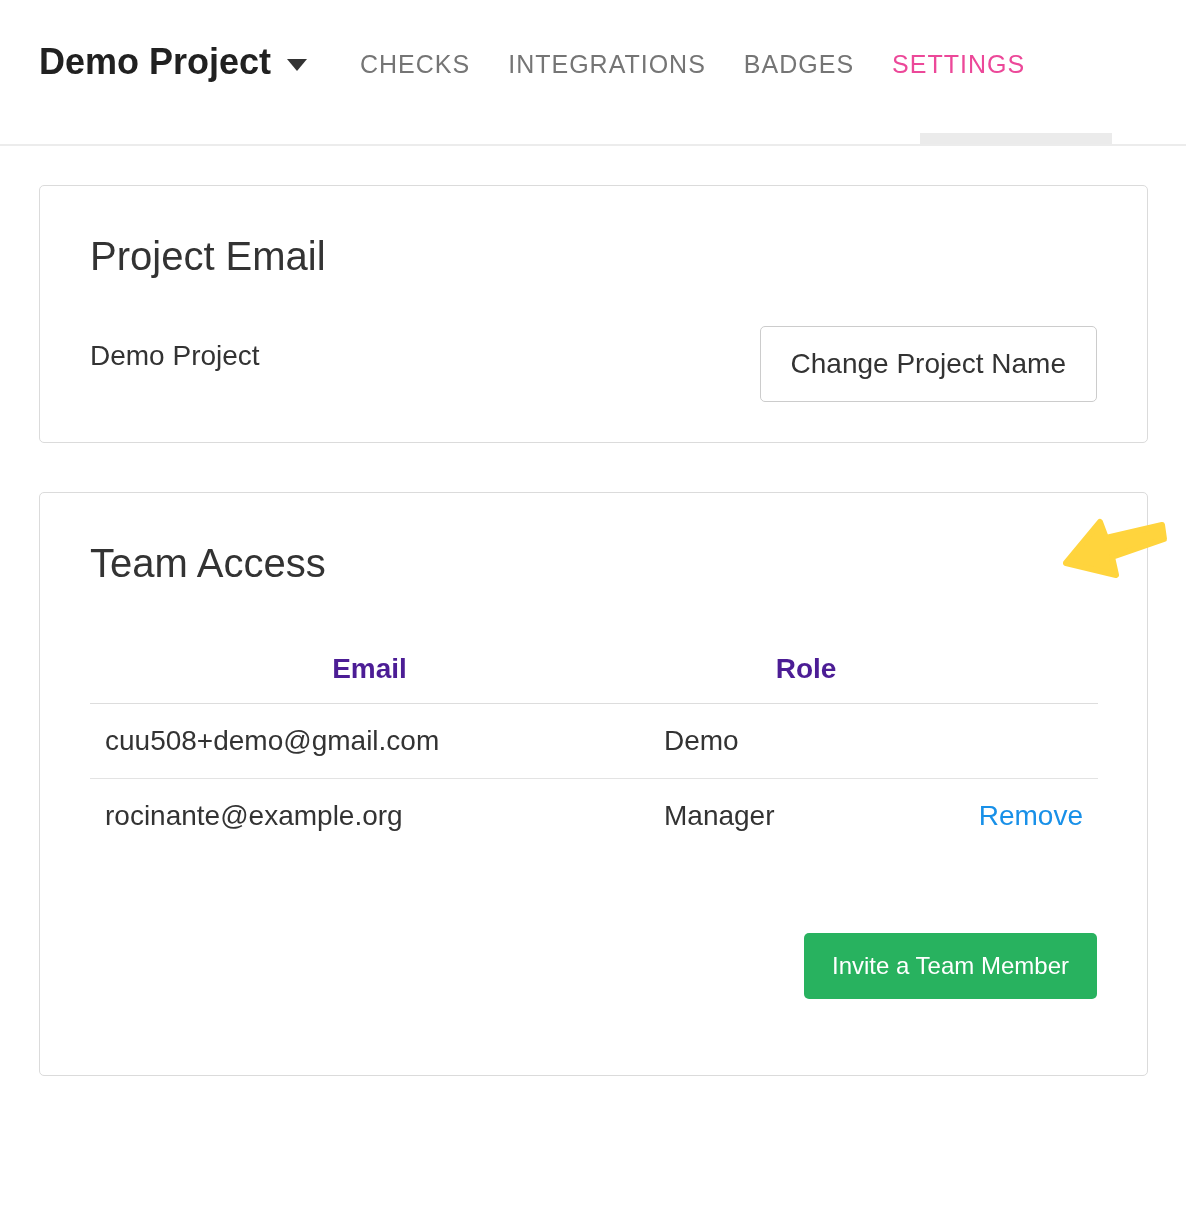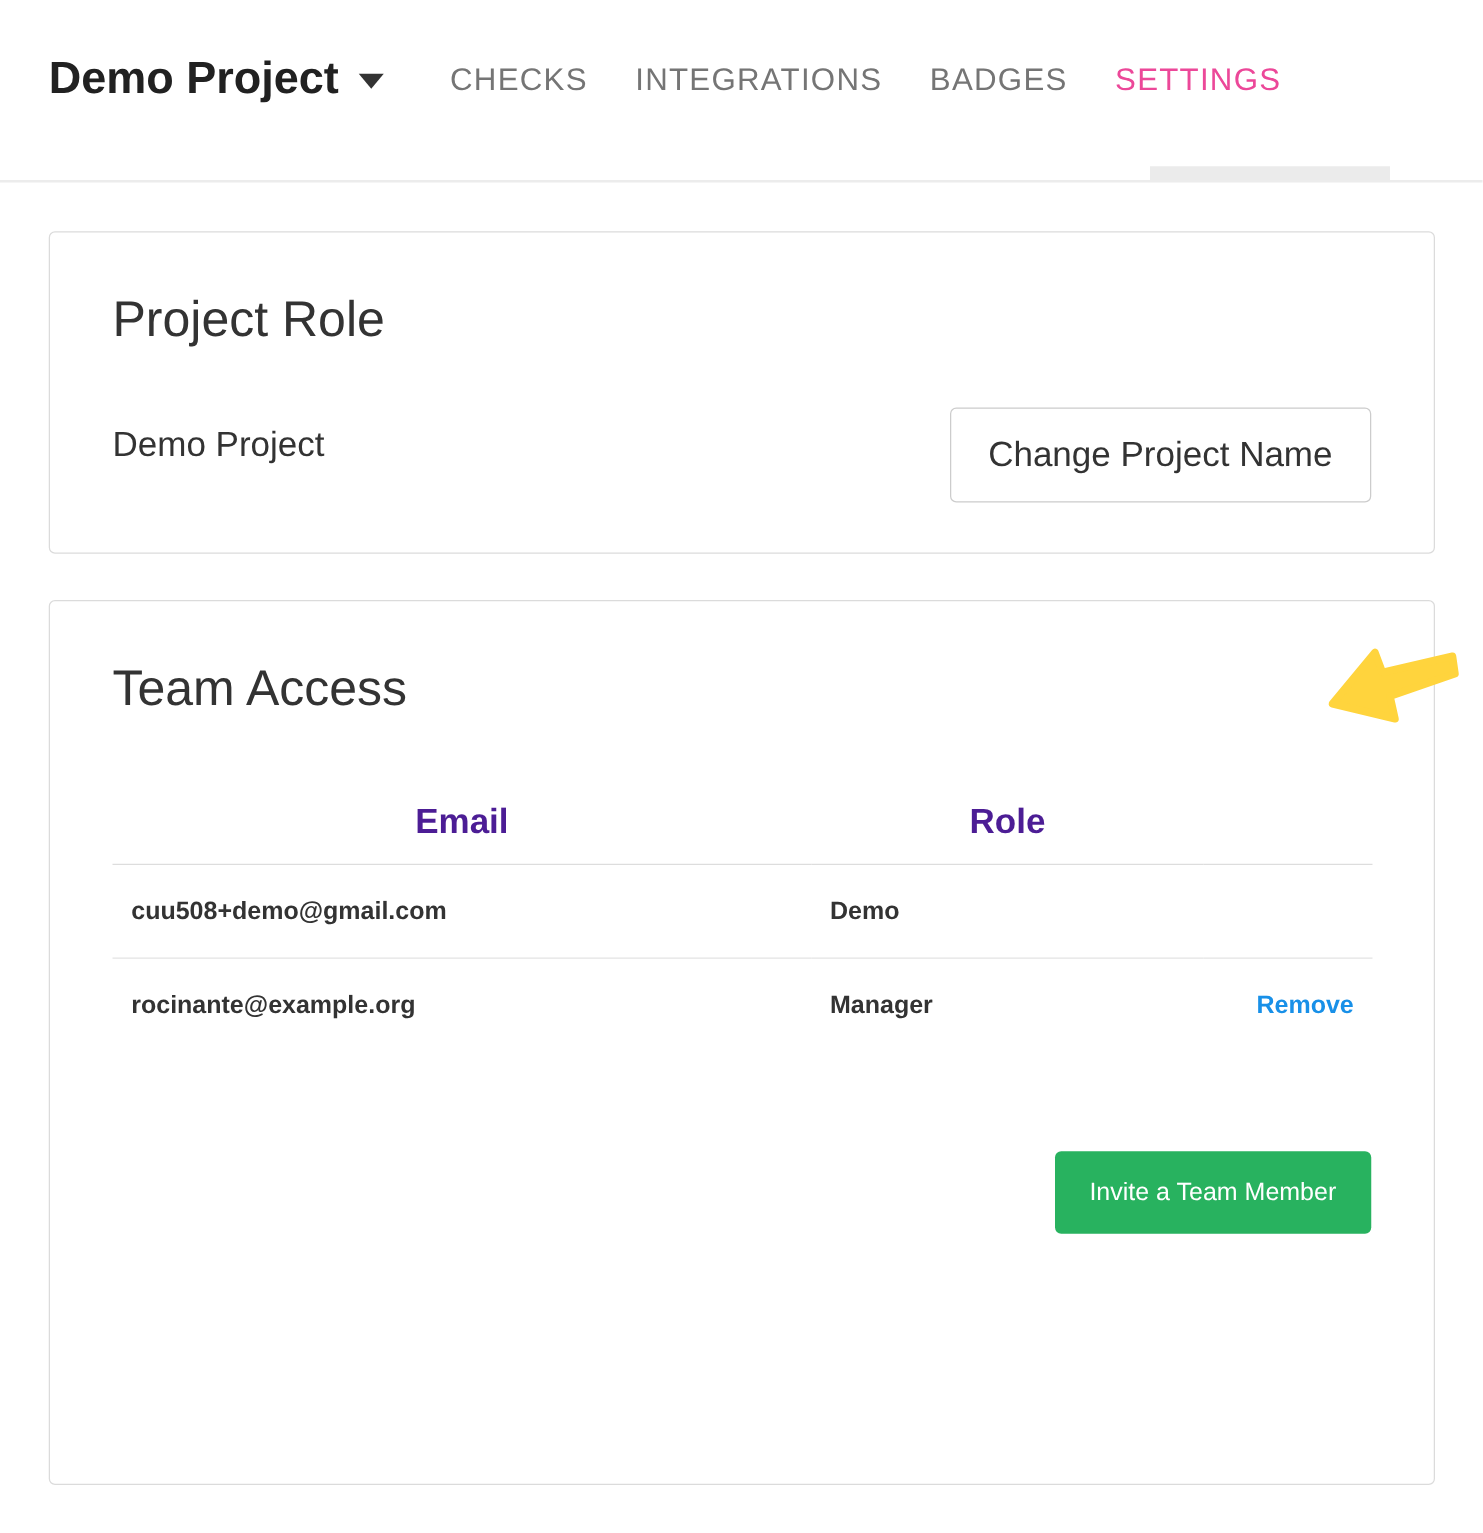--- a/index.html
+++ b/index.html
@@ -41,21 +41,21 @@
 
   
   .card {
     position: absolute; left: 39px; width: 1109px;
     box-sizing: border-box;
     background: #fff;
     border: 1px solid #dbdbdb;
     border-radius: 5px;
   }
   .card-1 { top: 185px; height: 258px; }
-  .card-2 { top: 480px; height: 708px; }
+  .card-2 { top: 492px; height: 584px; }
 
   .card h2 {
     margin: 0; padding: 50px 50px 0;
     font-size: 40px; font-weight: 400; color: #333;
     line-height: 40px;
   }
 
   
   .pn-row {
     display: flex; justify-content: space-between; align-items: flex-start;
@@ -75,37 +75,37 @@
     border-collapse: collapse; table-layout: fixed;
   }
   .team-table col.c-email { width: 559px; }
   .team-table col.c-role  { width: 314px; }
   .team-table th {
     text-align: center; font-size: 28px; font-weight: bold; color: #4c1d95;
     padding: 24px 15px 18px; line-height: 32px;
     border-bottom: 1px solid #dddddd;
   }
   .team-table td {
-    font-size: 20px; color: #333;
+    font-size: 28px; color: #333;
     padding: 21px 15px; line-height: 32px;
-    white-space: nowrap; overflow: hidden; font-weight: bold;
+    white-space: nowrap; overflow: hidden;
   }
   .team-table tbody tr:not(:last-child) td { border-bottom: 1px solid #e3e3e3; }
   .team-table td.action { text-align: right; }
   .team-table a.remove {
     color: var(--link-blue, #1890e8); text-decoration: none; cursor: pointer;
   }
 
   .btn-invite {
     display: block; margin: 80px 50px 0 auto;
     height: 66px; padding: 16px 28px;
     background: var(--accent-green, #28b25f);
     border: none; border-radius: 5px;
     font-family: "Liberation Sans", sans-serif;
-    font-size: 20px; color: #ffffff; cursor: pointer;
+    font-size: 24px; color: #ffffff; cursor: pointer;
   }
 
   
   .annotation-arrow { position: absolute; left: 1058px; top: 514px; pointer-events: none; }
   .annotation-arrow path {
     fill: var(--annotation-yellow, #ffd43d);
     stroke: var(--annotation-yellow, #ffd43d);
     stroke-width: 6; stroke-linejoin: round;
   }
 </style>
@@ -121,21 +121,21 @@
       <span class="tab">CHECKS</span>
       <span class="tab">INTEGRATIONS</span>
       <span class="tab">BADGES</span>
       <span class="tab active">SETTINGS</span>
     </nav>
   <div class="tab-indicator"></div>
   <div class="header-line"></div>
 </div>
 
 <section class="card card-1">
-  <h2>Project Role</h2>
+  <h2>Project Email</h2>
   <div class="pn-row">
     <div class="pn-value">Demo Project</div>
     <button class="btn-outline">Change Project Name</button>
   </div>
 </section>
 
 <section class="card card-2">
   <h2>Team Access</h2>
   <table class="team-table">
     <colgroup>

